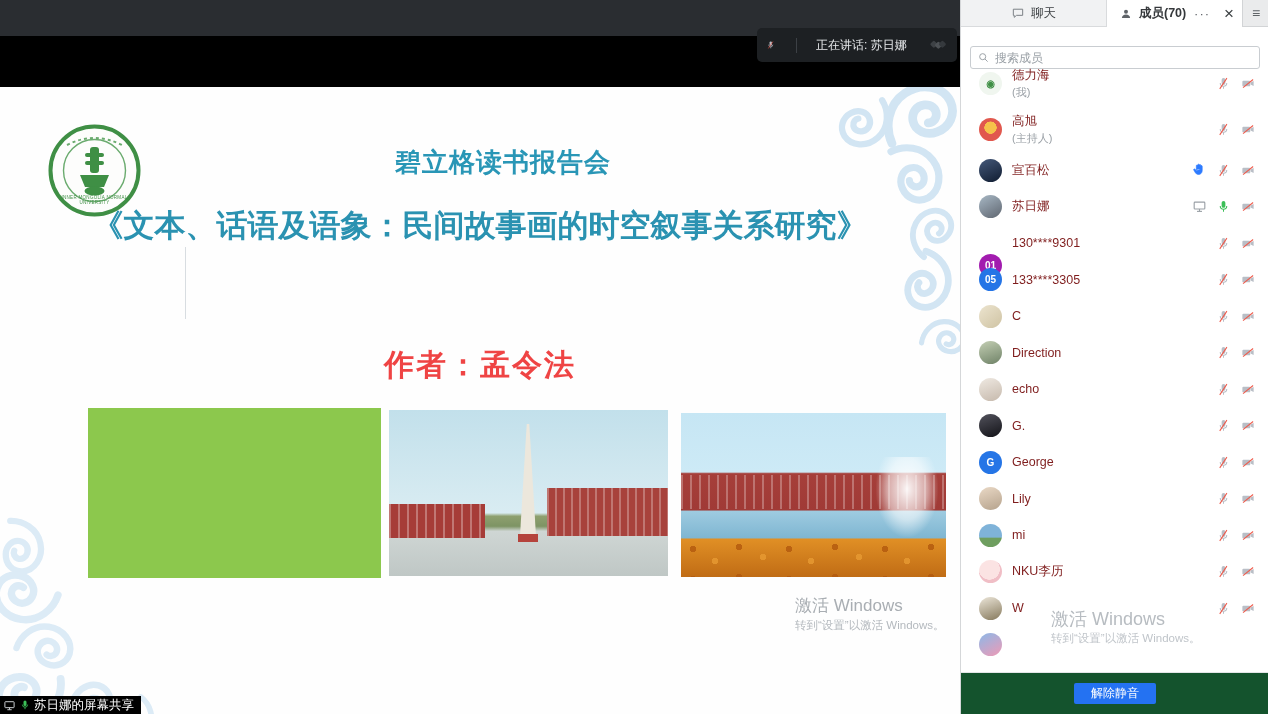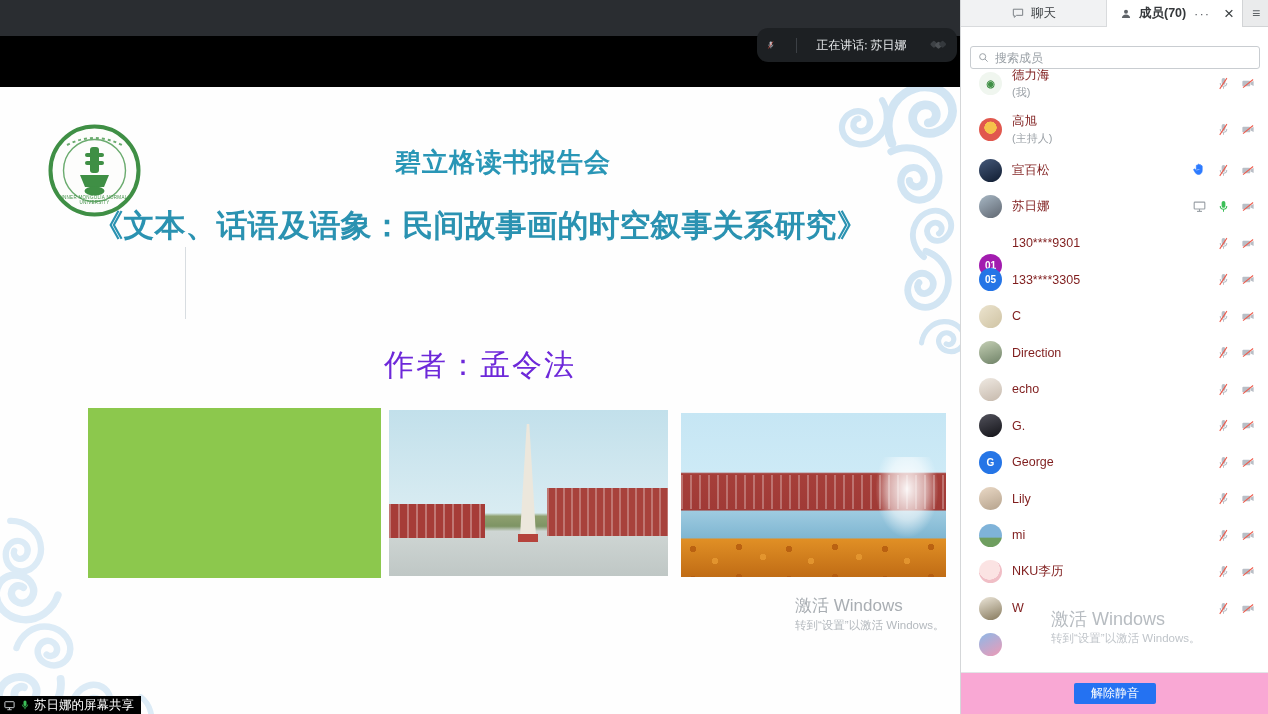--- a/index.html
+++ b/index.html
@@ -12,21 +12,21 @@
   .main-topbar { position:absolute; left:0; top:0; width:960px; height:36px; background:#2a2d31; }
   .main-bottombar { position:absolute; left:0; top:677px; width:960px; height:37px; background:#202326; }
 
   .slide { position:absolute; left:0; top:87px; width:960px; height:650px; background:#fefefe; overflow:hidden; }
 
   .slide-title { position:absolute; left:46px; right:0; top:58px; text-align:center;
     color:#2996b6; font-size:26px; font-weight:bold; letter-spacing:1px; }
   .book-title { position:absolute; left:0; right:0; top:118px; text-align:center;
     color:#2a92b1; font-size:31px; font-weight:bold; white-space:nowrap; }
   .slide-author { position:absolute; left:0; right:0; top:258px; text-align:center;
-    color:#6d28d9; font-size:30px; font-weight:normal; letter-spacing:2px; }
+    color:#ef4444; font-size:30px; font-weight:bold; letter-spacing:2px; }
   .slide-caret { position:absolute; left:185px; top:160px; width:1px; height:72px; background:#d8dde1; }
 
   .img-green { position:absolute; left:88px; top:321px; width:293px; height:170px; }
   .photo { position:absolute; overflow:hidden; }
   .photo-mid { left:389px; top:323px; width:279px; height:166px;
     background:linear-gradient(180deg,#c2e0eb 0%,#d9ecf2 62%,#8ea06f 64%,#7e9464 70%,#cfd6d4 73%,#bfc7c5 100%); }
   .photo-mid .bld-l { position:absolute; left:0; top:94px; width:96px; height:34px; background:#a63c38;
     background-image:repeating-linear-gradient(90deg, rgba(255,255,255,.30) 0 2px, transparent 2px 9px); }
   .photo-mid .bld-r { position:absolute; left:158px; top:78px; width:121px; height:48px; background:#a8423c;
     background-image:repeating-linear-gradient(90deg, rgba(255,255,255,.28) 0 2px, transparent 2px 8px); }
@@ -49,21 +49,21 @@
 
   .wm { position:absolute; pointer-events:none; line-height:1.35; }
   .wm-1 { font-size:17px; color:#a9aeb3; }
   .wm-2 { font-size:11.5px; color:#b4b9be; }
   .wm-slide { left:795px; top:508px; }
   .wm-panel { left:90px; top:607px; z-index:5; }
   .wm-panel .wm-1 { font-size:18px; color:#b7bcc1; }
   .wm-panel .wm-2 { color:#c0c5ca; }
 
   .toast { position:absolute; left:757px; top:28px; width:200px; height:34px; background:#1d2023;
-    border-radius:11px; display:flex; align-items:center; padding:0 10px 0 9px; gap:20px;font-family:Liberation Serif, serif; }
+    border-radius:5px; display:flex; align-items:center; padding:0 10px 0 9px; gap:20px; }
   .toast .vdiv { width:1px; height:15px; background:#3c4045; }
   .toast-text { color:#e8eaec; font-size:12px; white-space:nowrap; }
   .toast-logo { margin-left:auto; opacity:.85; }
 
   .share-label { position:absolute; left:0; bottom:0; height:18px; background:#000; color:#fff;
     font-size:12.5px; display:flex; align-items:center; gap:3px; padding:0 7px 0 3px; z-index:4; }
 
   
   .panel { position:absolute; left:960px; top:0; width:308px; height:714px; background:#fff; border-left:1px solid #d5d7d9; }
   .panel-header { position:absolute; left:0; top:0; width:308px; height:27px; display:flex; }
@@ -89,21 +89,21 @@
   .member-row { display:flex; align-items:center; height:36.5px; padding:0 13px 0 18px; }
   .member-row.has-sub { height:46px; }
   .avatar { width:23px; height:23px; border-radius:50%; flex:none; display:flex; align-items:center; justify-content:center;
     font-size:10px; font-weight:bold; overflow:hidden; }
   .m-texts { margin-left:10px; min-width:0; }
   .m-name { font-size:12.5px; color:#7f1d1d; white-space:nowrap; }
   .m-sub { font-size:11px; color:#9aa0a6; margin-top:1px; }
   .m-icons { margin-left:auto; display:flex; align-items:center; gap:9px; }
   .m-icons svg { display:block; }
 
-  .panel-footer { position:absolute; left:0; bottom:0; width:308px; height:42px; background:#f9a8d4; border-top:1px solid #e3e5e7;
+  .panel-footer { position:absolute; left:0; bottom:0; width:308px; height:42px; background:#14532d; border-top:1px solid #e3e5e7;
     display:flex; align-items:center; justify-content:center; z-index:6; }
   .unmute-btn { width:82px; height:21px; background:#2472f2; color:#fff; border:0; border-radius:2px;
     font-size:12px; font-family:inherit; cursor:pointer; }
 
   
   .uni-logo { position:absolute; left:47px; top:36px; width:95px; height:95px; }
   .uni-text { position:absolute; left:0; right:0; bottom:13px; text-align:center; font-size:4.5px; color:#3f8f45; letter-spacing:.3px; }
 </style>
 </head>
 <body>

